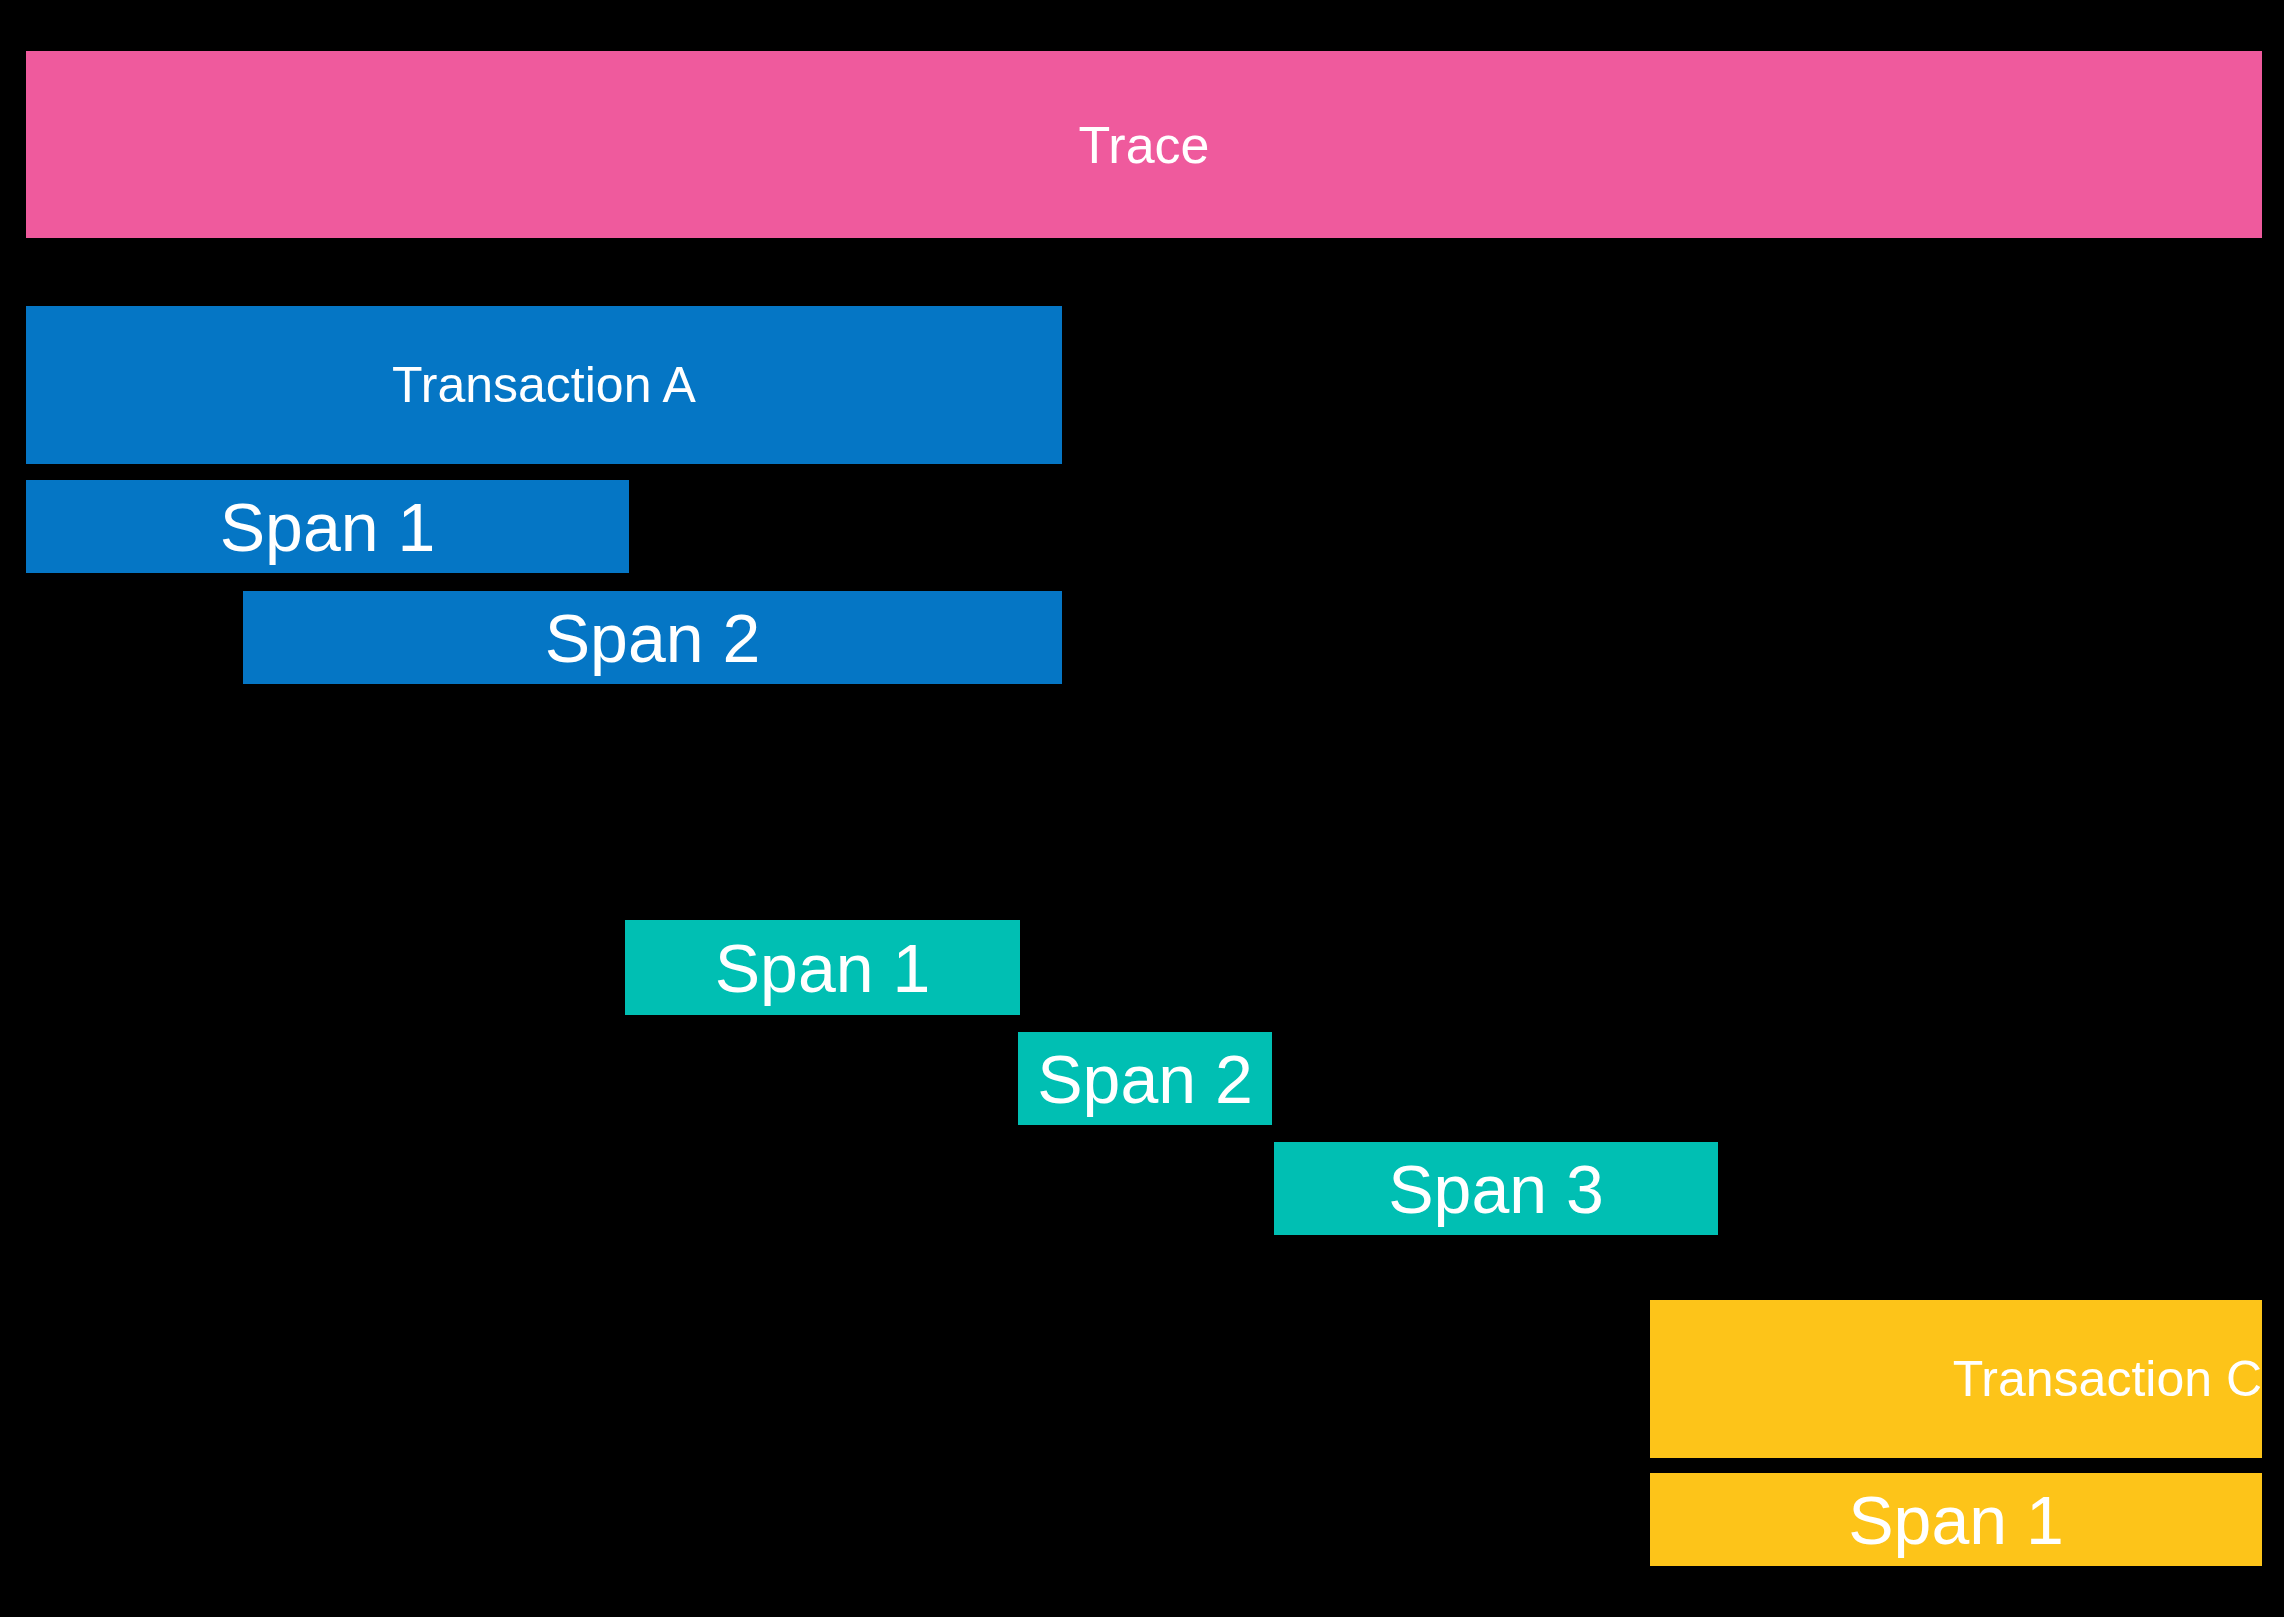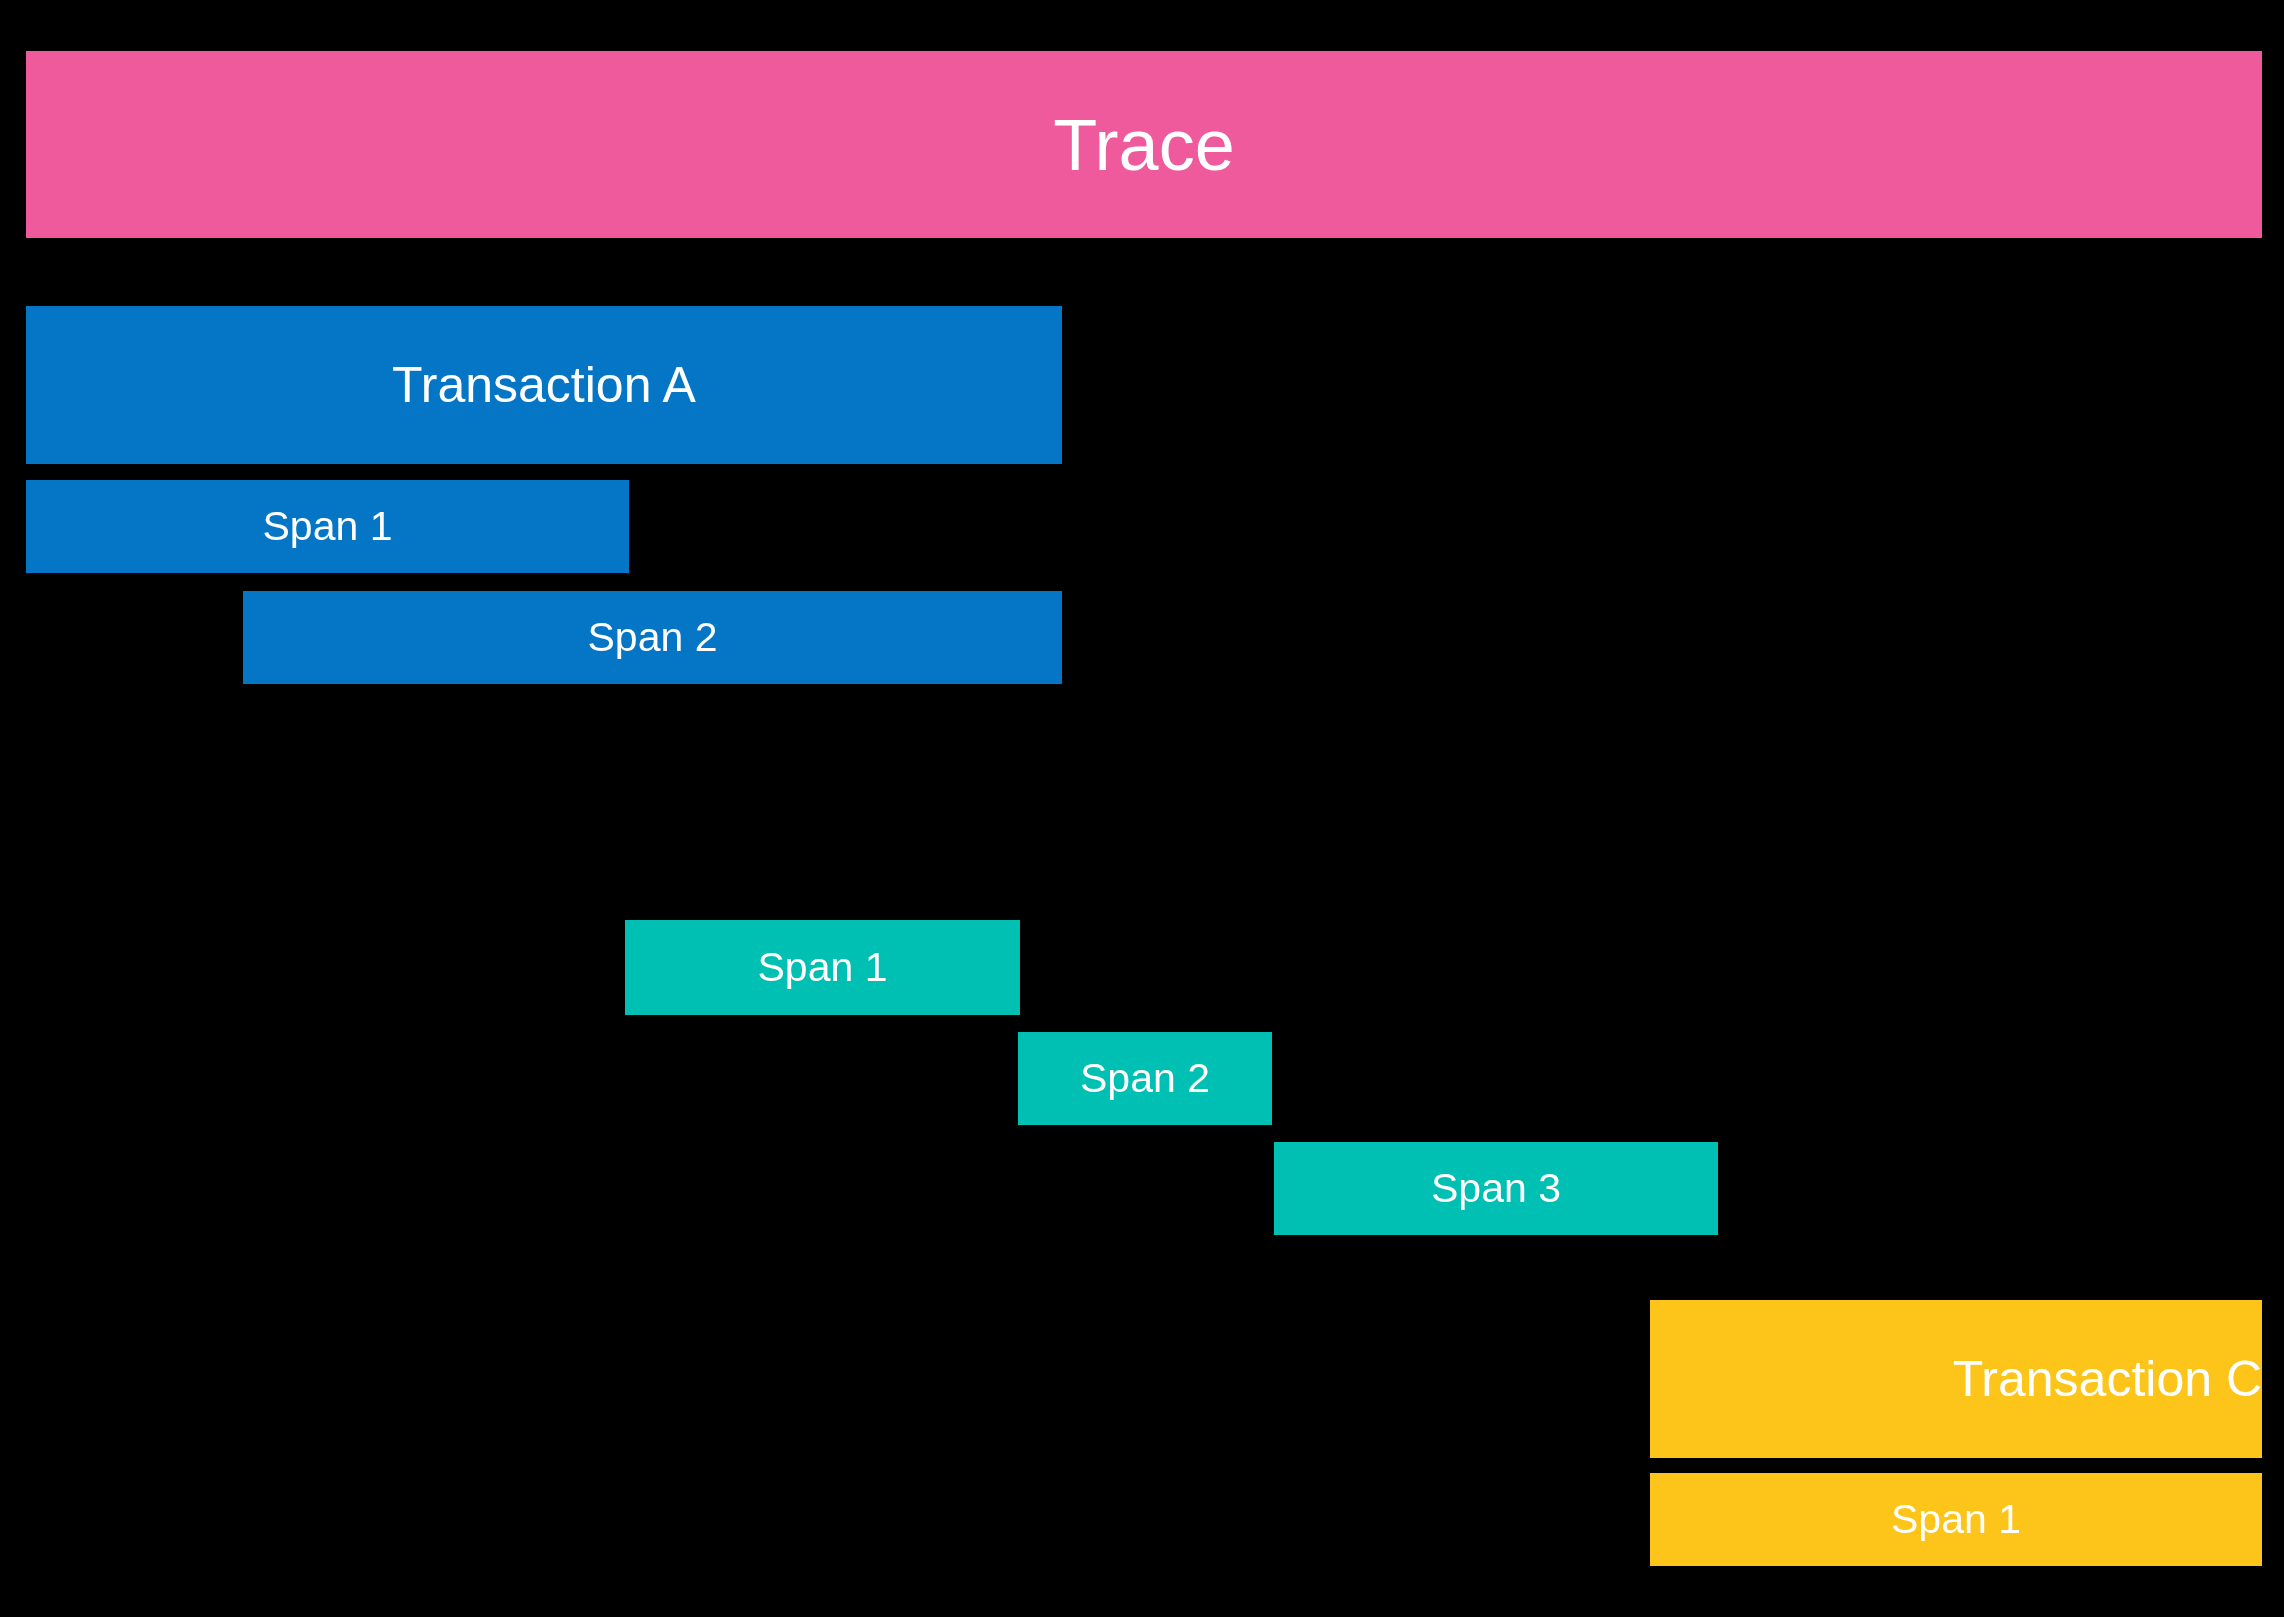--- a/index.html
+++ b/index.html
@@ -32,21 +32,21 @@
     display: block;
     color: #ffffff;
   }
   
   .trace {
     left: 26px;
     top: 51px;
     width: 2236px;
     height: 187px;
     background: #ef5a9d;
-    font-size: 72px;
+    font-size: 52px;
   }
   
   .txn {
     height: 158px;
     font-size: 50px;
   }
   .txn-a {
     left: 26px;
     top: 306px;
     width: 1036px;
@@ -62,21 +62,21 @@
     left: 1650px;
     top: 1300px;
     width: 612px;
     background: #fdc419;
     justify-content: flex-end;
     padding-left: 14px;
   }
   
   .span {
     height: 93px;
-    font-size: 41px;
+    font-size: 68px;
   }
   .span-a1 {
     left: 26px;
     top: 480px;
     width: 603px;
     background: #0576c5;
   }
   .span-a2 {
     left: 243px;
     top: 591px;

